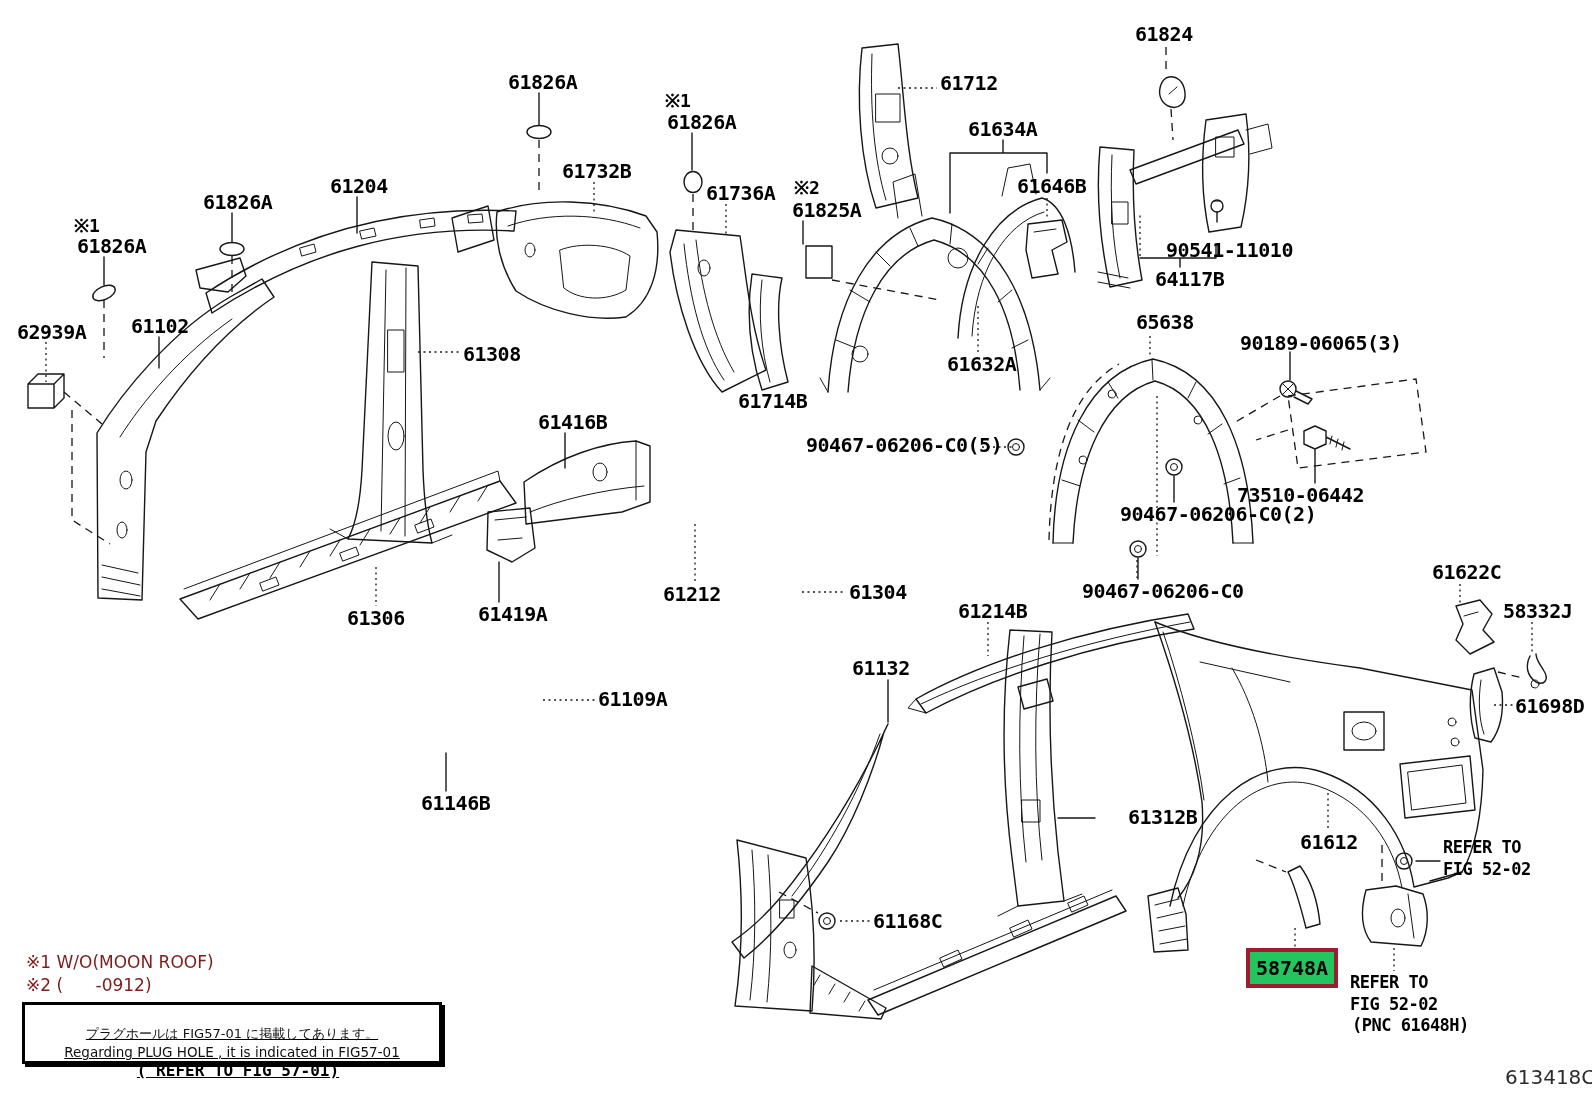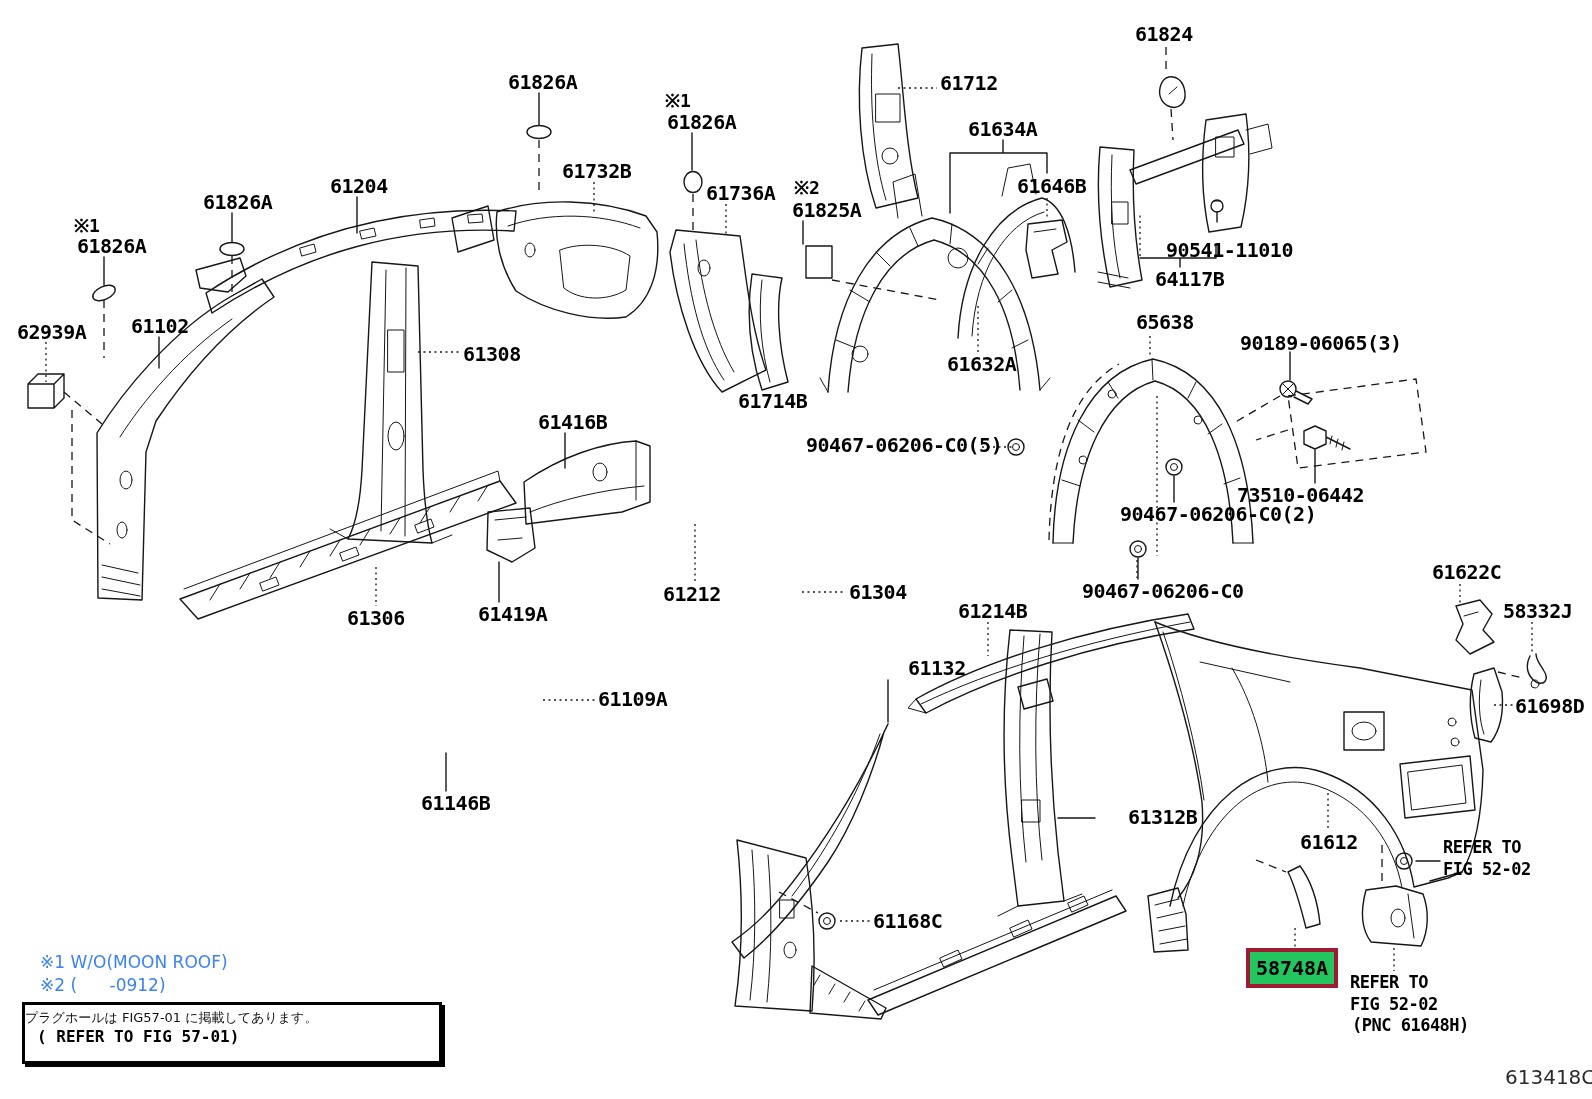--- a/index.html
+++ b/index.html
@@ -8,26 +8,26 @@
   #art{position:absolute;left:0;top:0;width:1592px;height:1099px;}
   .st{stroke:#171717;fill:none;stroke-width:1.4;stroke-linecap:round;stroke-linejoin:round;}
   .thin{stroke:#171717;fill:none;stroke-width:1;stroke-linecap:round;stroke-linejoin:round;}
   .dot{stroke:#171717;fill:none;stroke-width:1.3;stroke-dasharray:2 3.5;}
   .dsh{stroke:#171717;fill:none;stroke-width:1.3;stroke-dasharray:8 6;}
   .pl{position:absolute;font:bold 20px/20px "DejaVu Sans Mono",monospace;letter-spacing:-0.5px;
       color:#000;white-space:pre;}
   .mk{position:absolute;font:bold 18px/18px "DejaVu Sans Mono",monospace;color:#000;white-space:pre;}
   .rf{position:absolute;font:bold 17px/17px "DejaVu Sans Mono",monospace;letter-spacing:-0.5px;
       color:#000;white-space:pre;}
-  .nt{position:absolute;font:17px/20px "DejaVu Sans",sans-serif;color:#3b82f6;white-space:pre;margin-left:14px;}
+  .nt{position:absolute;font:17px/20px "DejaVu Sans",sans-serif;color:#7f1d1d;white-space:pre;}
   #hlbox{position:absolute;left:1246px;top:948px;width:84px;height:32px;border:4px solid #9e1b32;
          background:#22c55e;display:flex;align-items:center;justify-content:center;
          font:bold 20px/20px "DejaVu Sans Mono",monospace;color:#000;}
   #plugbox{position:absolute;left:22px;top:1002px;width:420px;height:62px;border:3px solid #000;
-           box-shadow:3px 3px 0 #000;background:#fff;padding-top:4px;box-sizing:border-box;}
+           box-shadow:3px 3px 0 #000;background:#fff;text-align:center;padding-top:20px;box-sizing:border-box;text-decoration:underline;}
   #plugbox .jp{font:13px/18px "DejaVu Sans",sans-serif;color:#111;}
   #plugbox .en{font:13.5px/18px "DejaVu Sans",sans-serif;color:#111;}
   #plugbox .rt{font:bold 16px/20px "DejaVu Sans Mono",monospace;color:#000;margin-left:12px;}
   #figcode{position:absolute;left:1505px;top:1066px;font:20px/22px "DejaVu Sans",sans-serif;color:#2b2b2b;}
 </style>
 </head>
 <body>
 
 <div id="stage">
 
@@ -273,21 +273,21 @@
 <div class="pl" style="left:1082px;top:581px">90467-06206-C0</div>
 <div class="pl" style="left:738px;top:391px">61714B</div>
 <div class="pl" style="left:538px;top:412px">61416B</div>
 <div class="pl" style="left:347px;top:608px">61306</div>
 <div class="pl" style="left:478px;top:604px">61419A</div>
 <div class="pl" style="left:663px;top:584px">61212</div>
 <div class="pl" style="left:849px;top:582px">61304</div>
 <div class="pl" style="left:598px;top:689px">61109A</div>
 <div class="pl" style="left:421px;top:793px">61146B</div>
 <div class="pl" style="left:958px;top:601px">61214B</div>
-<div class="pl" style="left:908px;top:658px">61132</div>
+<div class="pl" style="left:852px;top:658px">61132</div>
 <div class="pl" style="left:1128px;top:807px">61312B</div>
 <div class="pl" style="left:1300px;top:832px">61612</div>
 <div class="pl" style="left:873px;top:911px">61168C</div>
 <div class="pl" style="left:1432px;top:562px">61622C</div>
 <div class="pl" style="left:1503px;top:601px">58332J</div>
 <div class="pl" style="left:1515px;top:696px">61698D</div>
 
 <div class="rf" style="left:1443px;top:839px">REFER TO</div>
 <div class="rf" style="left:1443px;top:861px">FIG 52-02</div>
 <div class="rf" style="left:1350px;top:974px">REFER TO</div>
@@ -296,18 +296,19 @@
 
 <div id="hlbox">
   <span>58748A</span>
 </div>
 
 <div class="nt" style="left:26px;top:952px">※1 W/O(MOON ROOF)</div>
 <div class="nt" style="left:26px;top:975px">※2 (      -0912)</div>
 
 <div id="plugbox">
   <div class="jp">プラグホールは FIG57-01 に掲載してあります。</div>
+  <div class="en">Regarding PLUG HOLE , it is indicated in FIG57-01</div>
   <div class="rt">( REFER TO FIG 57-01)</div>
 </div>
 
 <div id="figcode">613418C</div>
 
 </div>
 
 </body></html>

